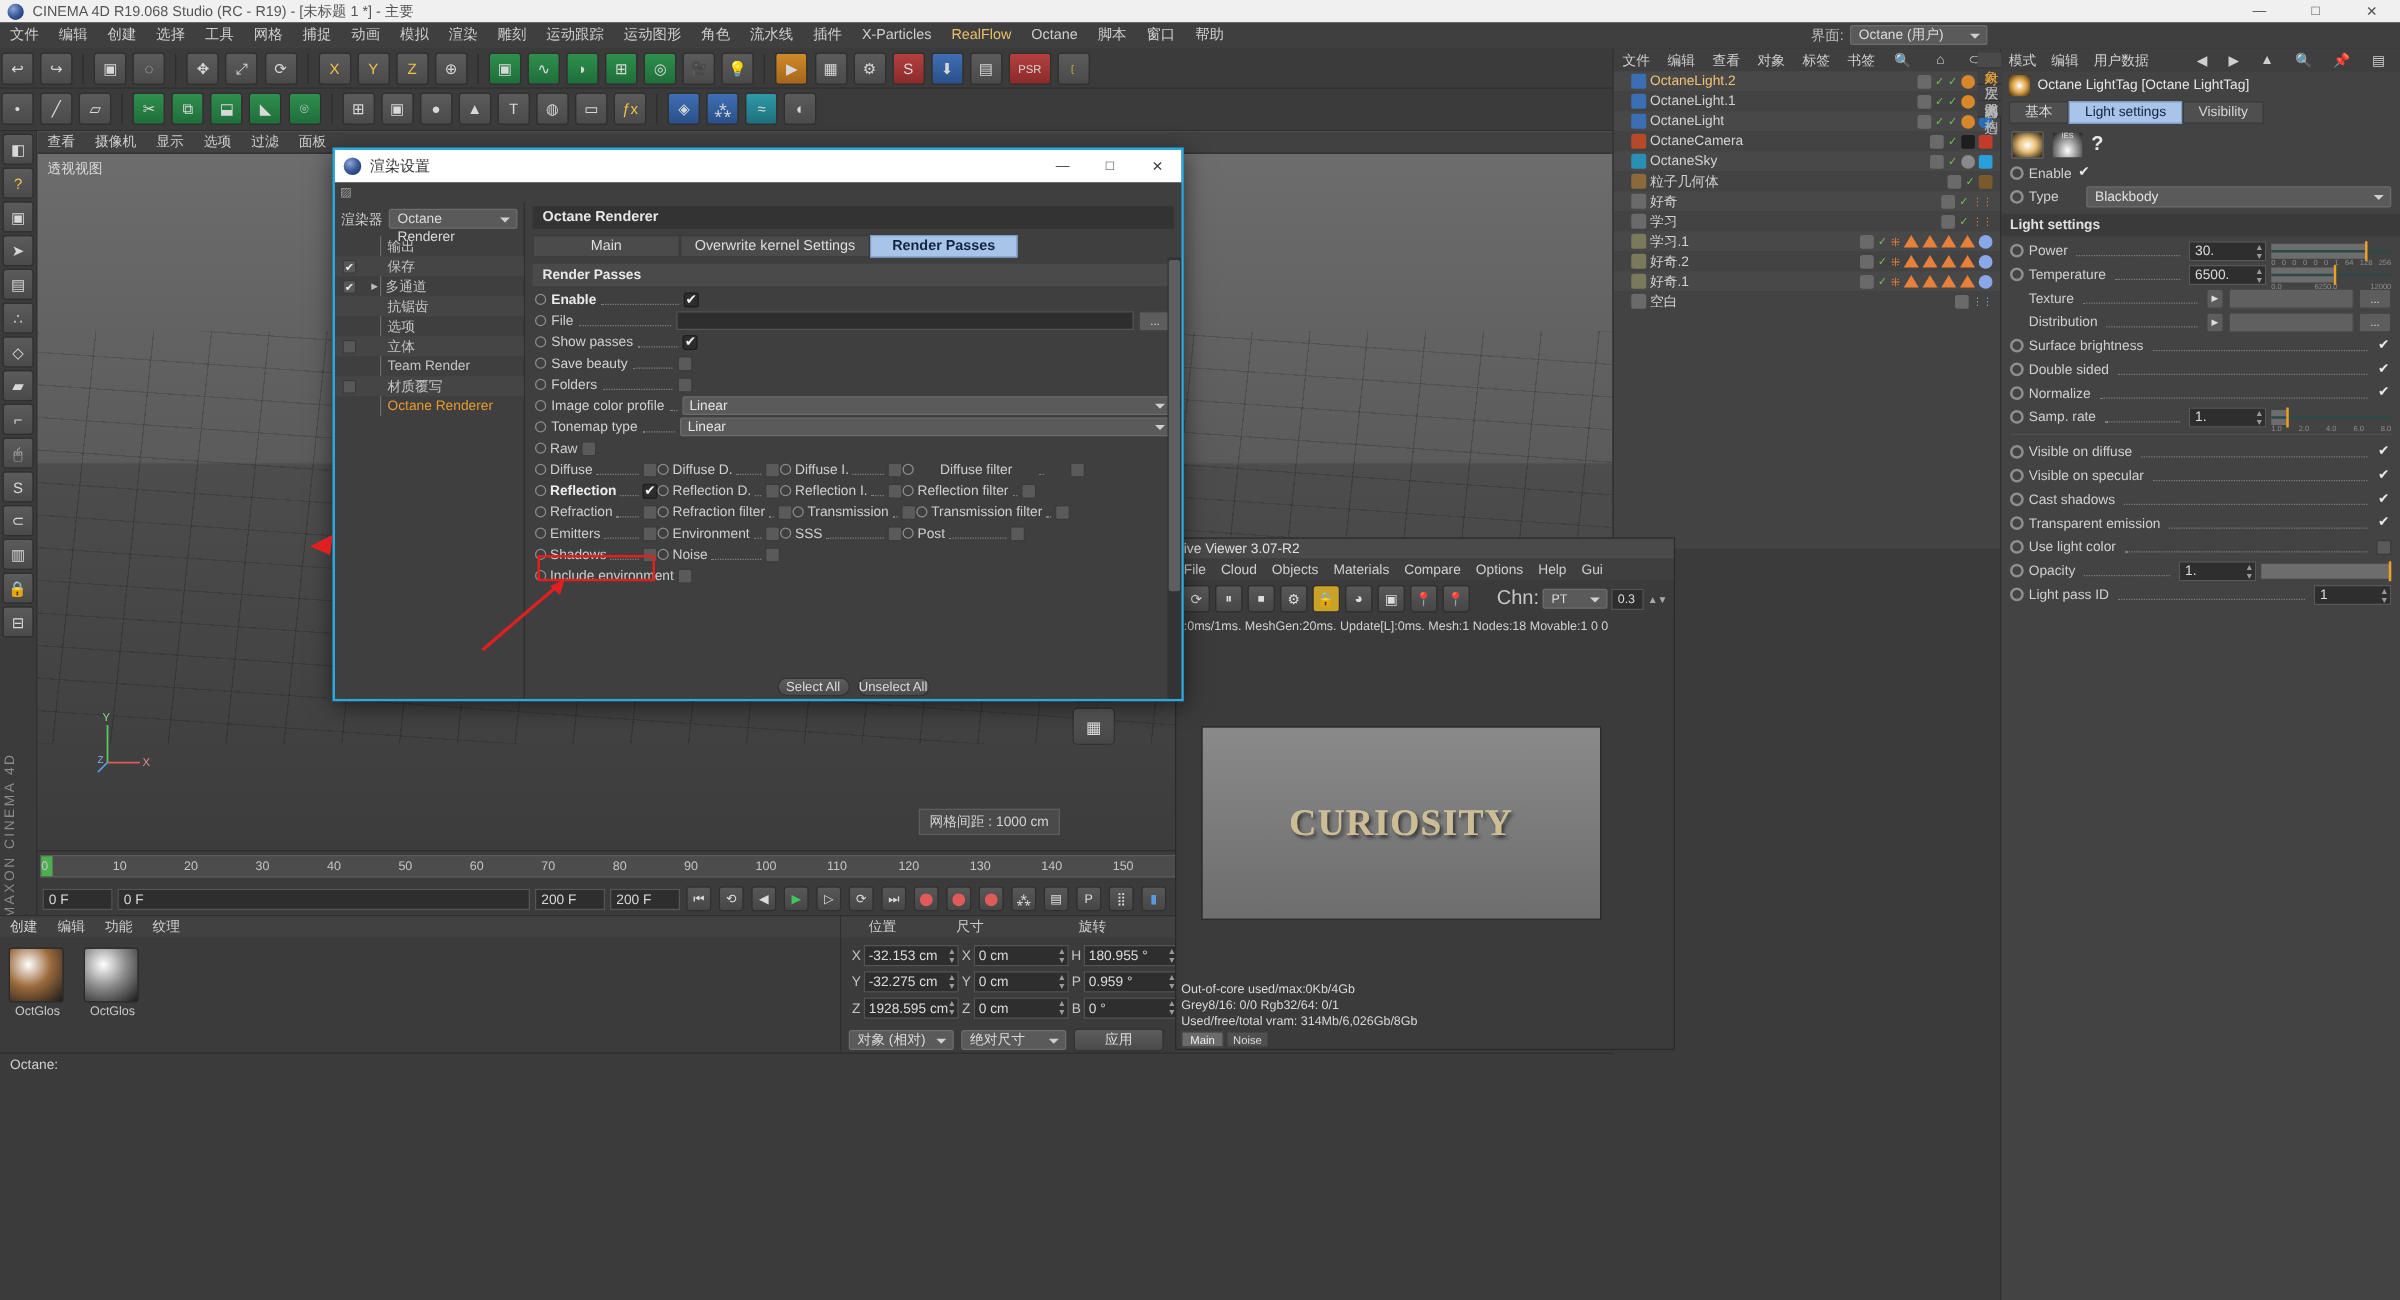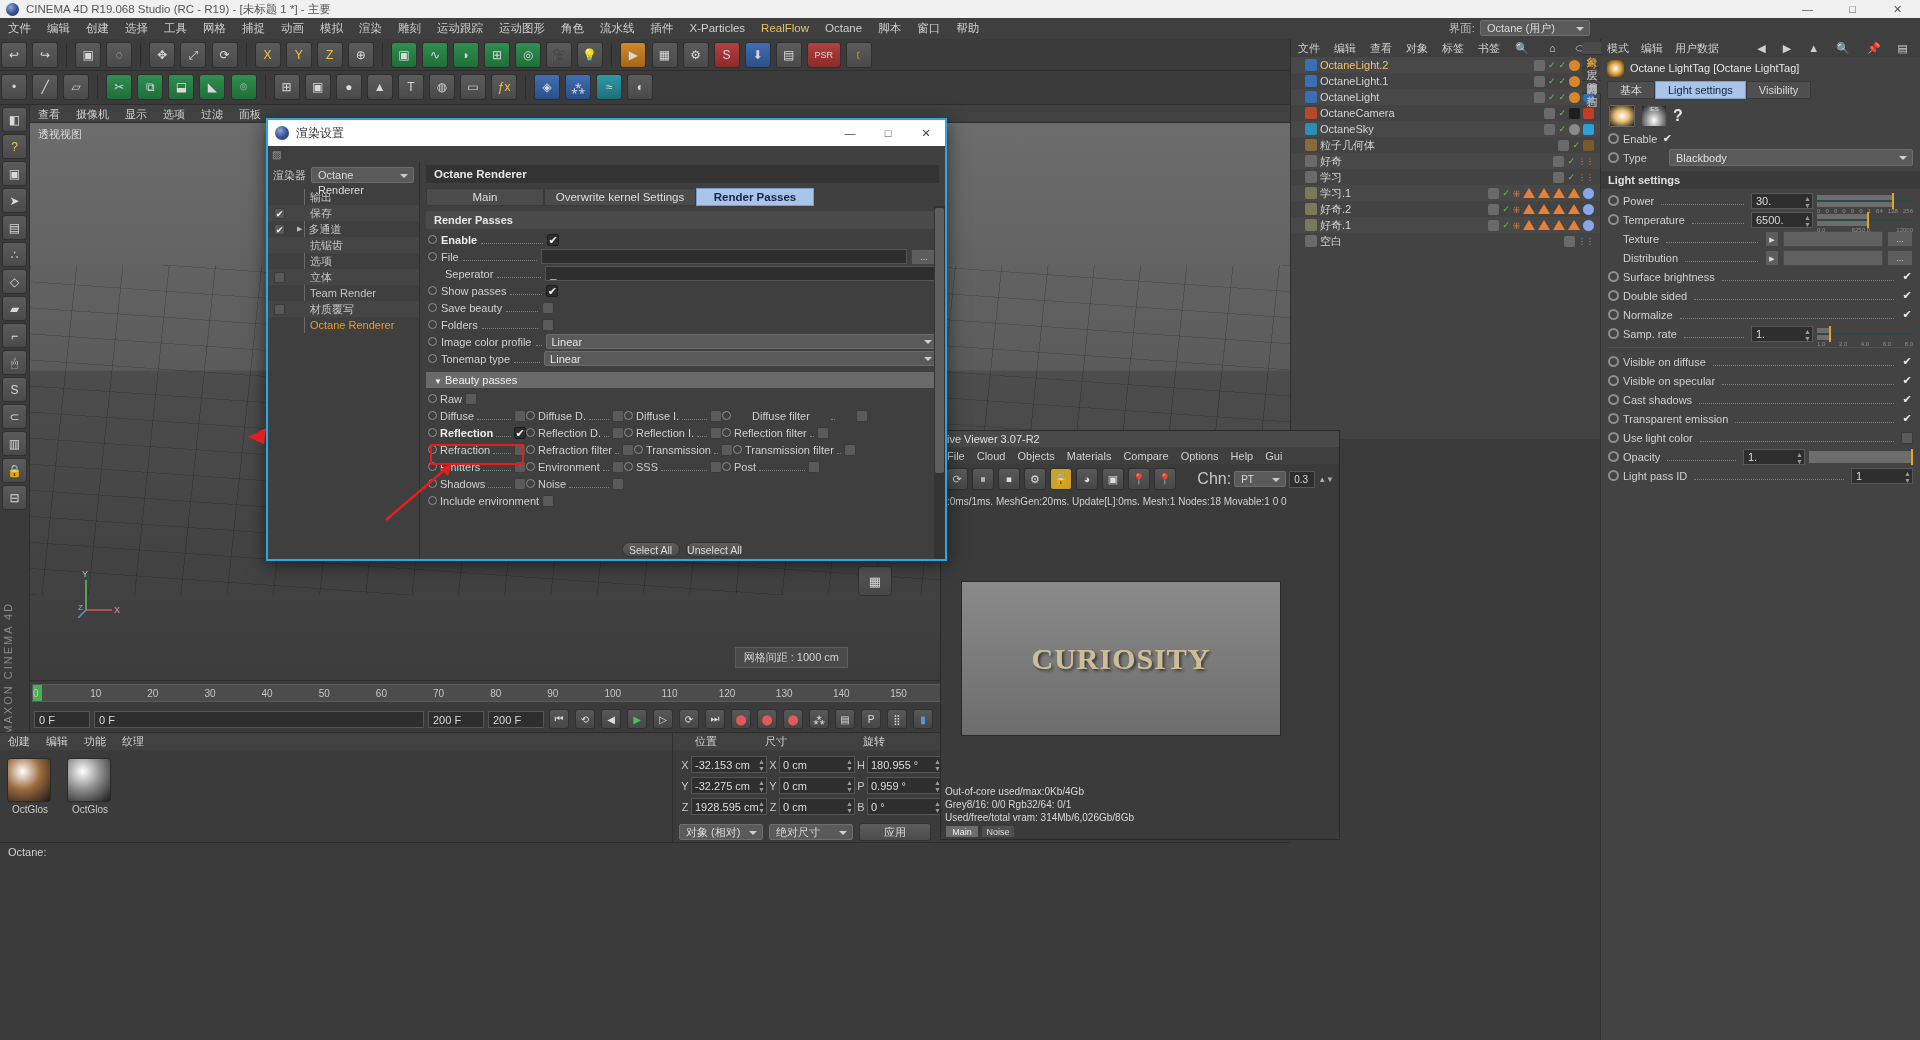--- a/index.html
+++ b/index.html
@@ -940,26 +940,20 @@
             <span class="cbox on">✔</span>
           </div>
           <div class="rprow">
             <span class="radio" style="width:9px;height:9px;border-width:1.6px"></span>
             <span class="rplab">File</span>
             <span class="rpdots" style="width:74px"></span>
             <span class="rpfield" style="color:#d0d0d0;font-size:11px;padding:0 4px;line-height:14px"></span>
             <span class="dotsbtn">...</span>
           </div>
           <div class="rprow">
-            <span style="width:13px"></span>
-            <span class="rplab">Seperator</span>
-            <span class="rpdots" style="width:44px"></span>
-            <span class="rpfield" style="color:#d0d0d0;font-size:11px;padding:0 4px;line-height:14px">_</span>
-          </div>
-          <div class="rprow">
             <span class="radio" style="width:9px;height:9px;border-width:1.6px"></span>
             <span class="rplab">Show passes</span>
             <span class="rpdots" style="width:32px"></span>
             <span class="cbox on">✔</span>
           </div>
           <div class="rprow">
             <span class="radio" style="width:9px;height:9px;border-width:1.6px"></span>
             <span class="rplab">Save beauty</span>
             <span class="rpdots" style="width:32px"></span>
             <span class="cbox">✔</span>
@@ -976,24 +970,20 @@
             <span class="rpdots" style="width:6px"></span>
             <span class="rpsel">Linear</span>
           </div>
           <div class="rprow">
             <span class="radio" style="width:9px;height:9px;border-width:1.6px"></span>
             <span class="rplab">Tonemap type</span>
             <span class="rpdots" style="width:26px"></span>
             <span class="rpsel">Linear</span>
           </div>
         </div>
-      <div class="bsect">
-        <span style="font-size:8px">▼</span>
-        <span>Beauty passes</span>
-      </div>
       <div class="pgrid" id="pgrid">
           <div class="prow">
             <span class="pcell">
               <span class="radio" style="width:9px;height:9px;border-width:1.6px"></span>
               <span class="plab">Raw</span>
               <span class="cbox">✔</span>
             </span>
           </div>
           <div class="prow">
             <span class="pcell" style="flex: 0 0 98px;">

